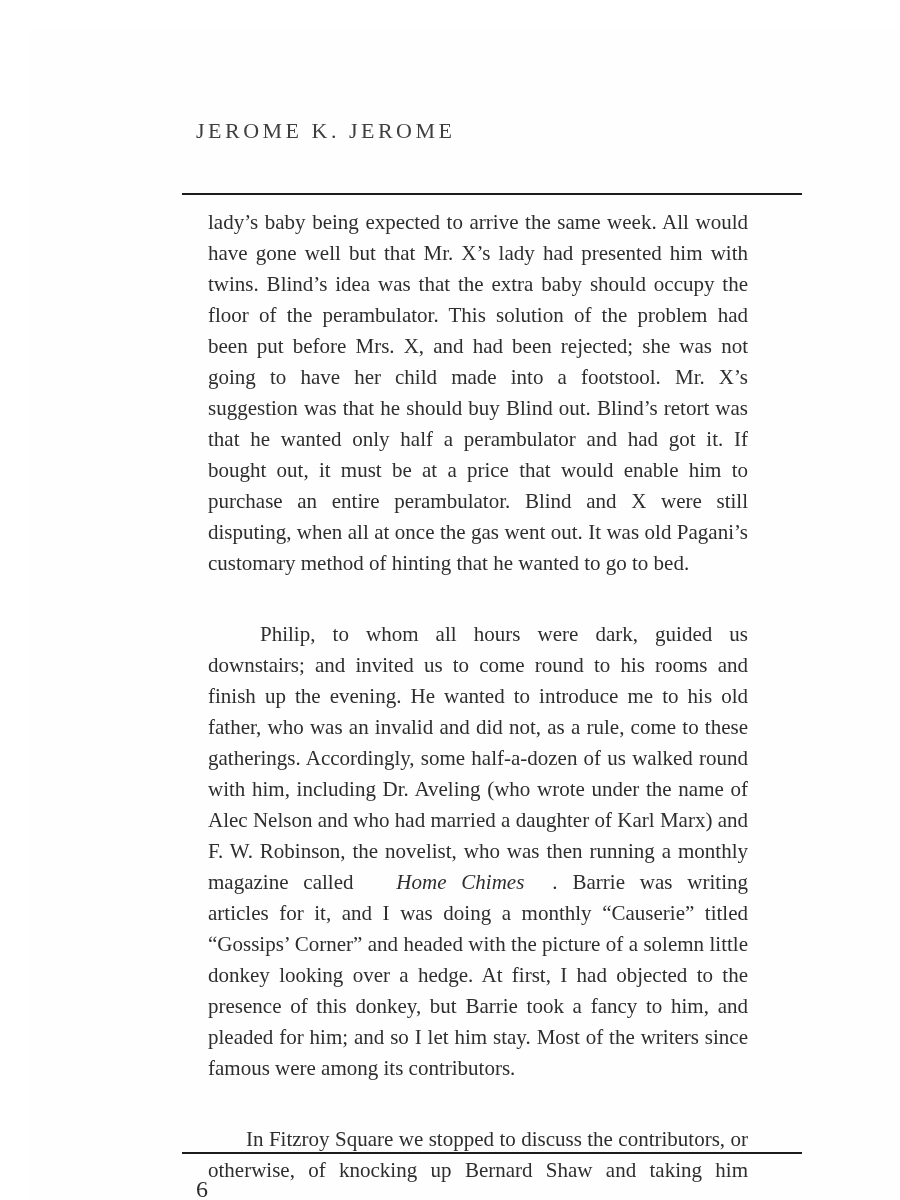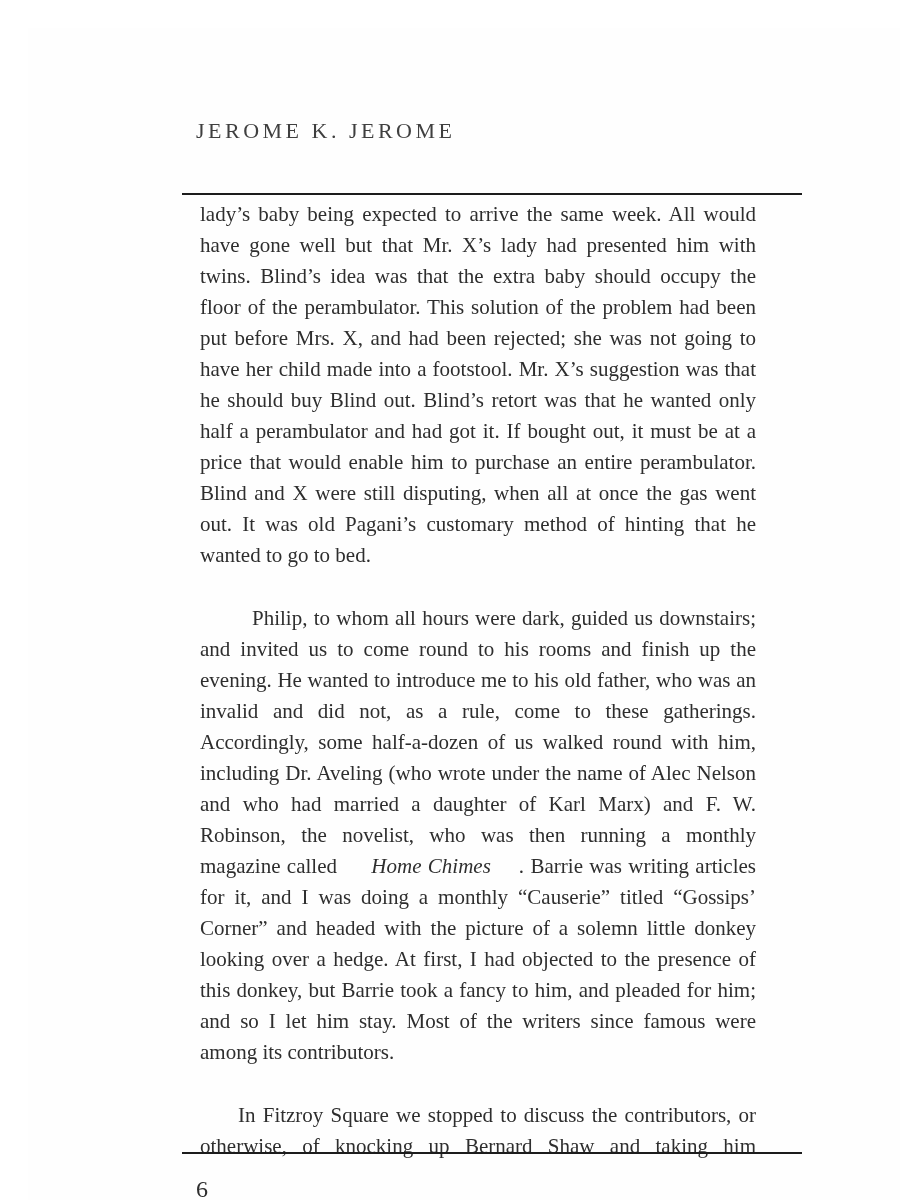--- a/index.html
+++ b/index.html
@@ -44,21 +44,21 @@
     position: absolute;
     left: 140px;
     top: 139px;
     width: 620px;
     font-size: 21px;
     line-height: 31px;
     text-align: justify;
     hyphens: auto;
     -webkit-hyphens: auto;
   }
-  .body-text p { margin: 4px; }
+  .body-text p { margin: 12px; }
   .body-text p.indent { text-indent: 38px; }
   .body-text p.justify-last { text-align-last: justify; }
   .body-text em { font-style: italic; }
 
   
   .page-footer {
     position: absolute;
     left: 140px;
     top: 1082px;
     width: 620px;

